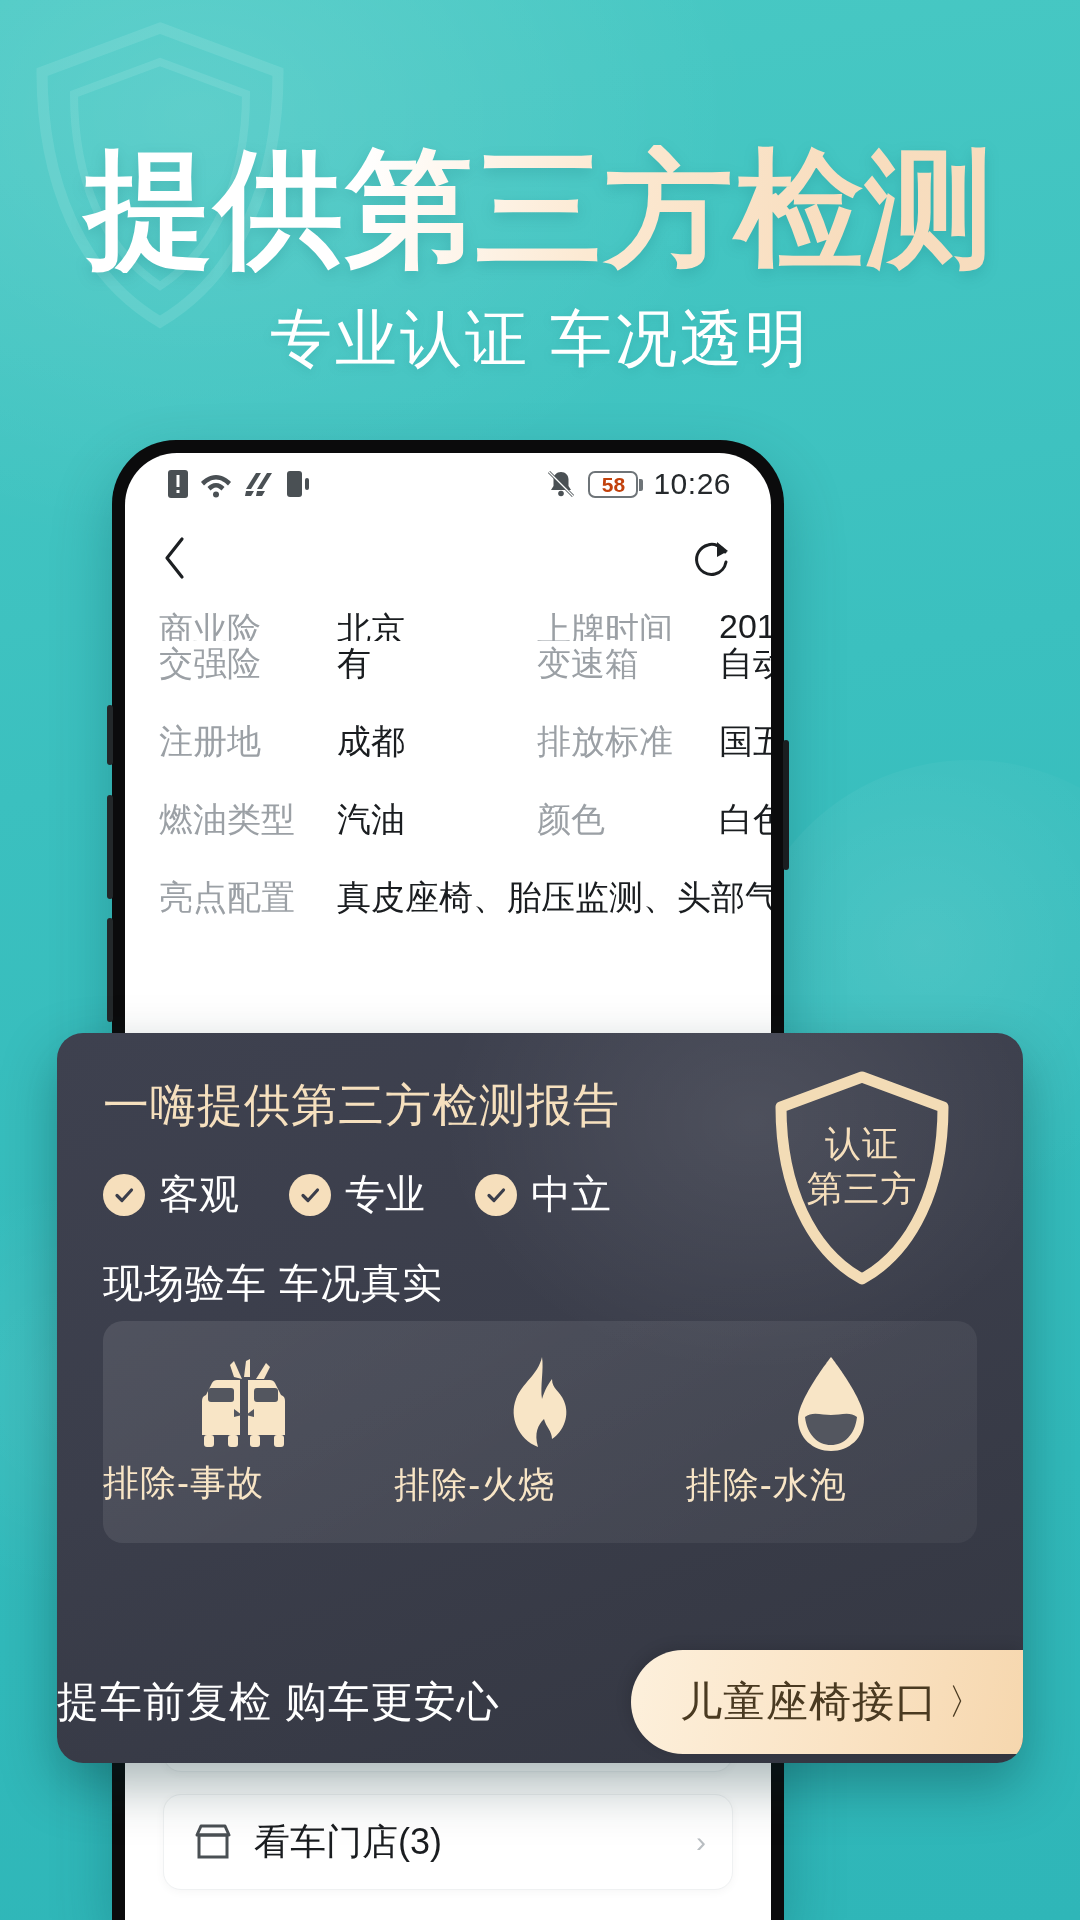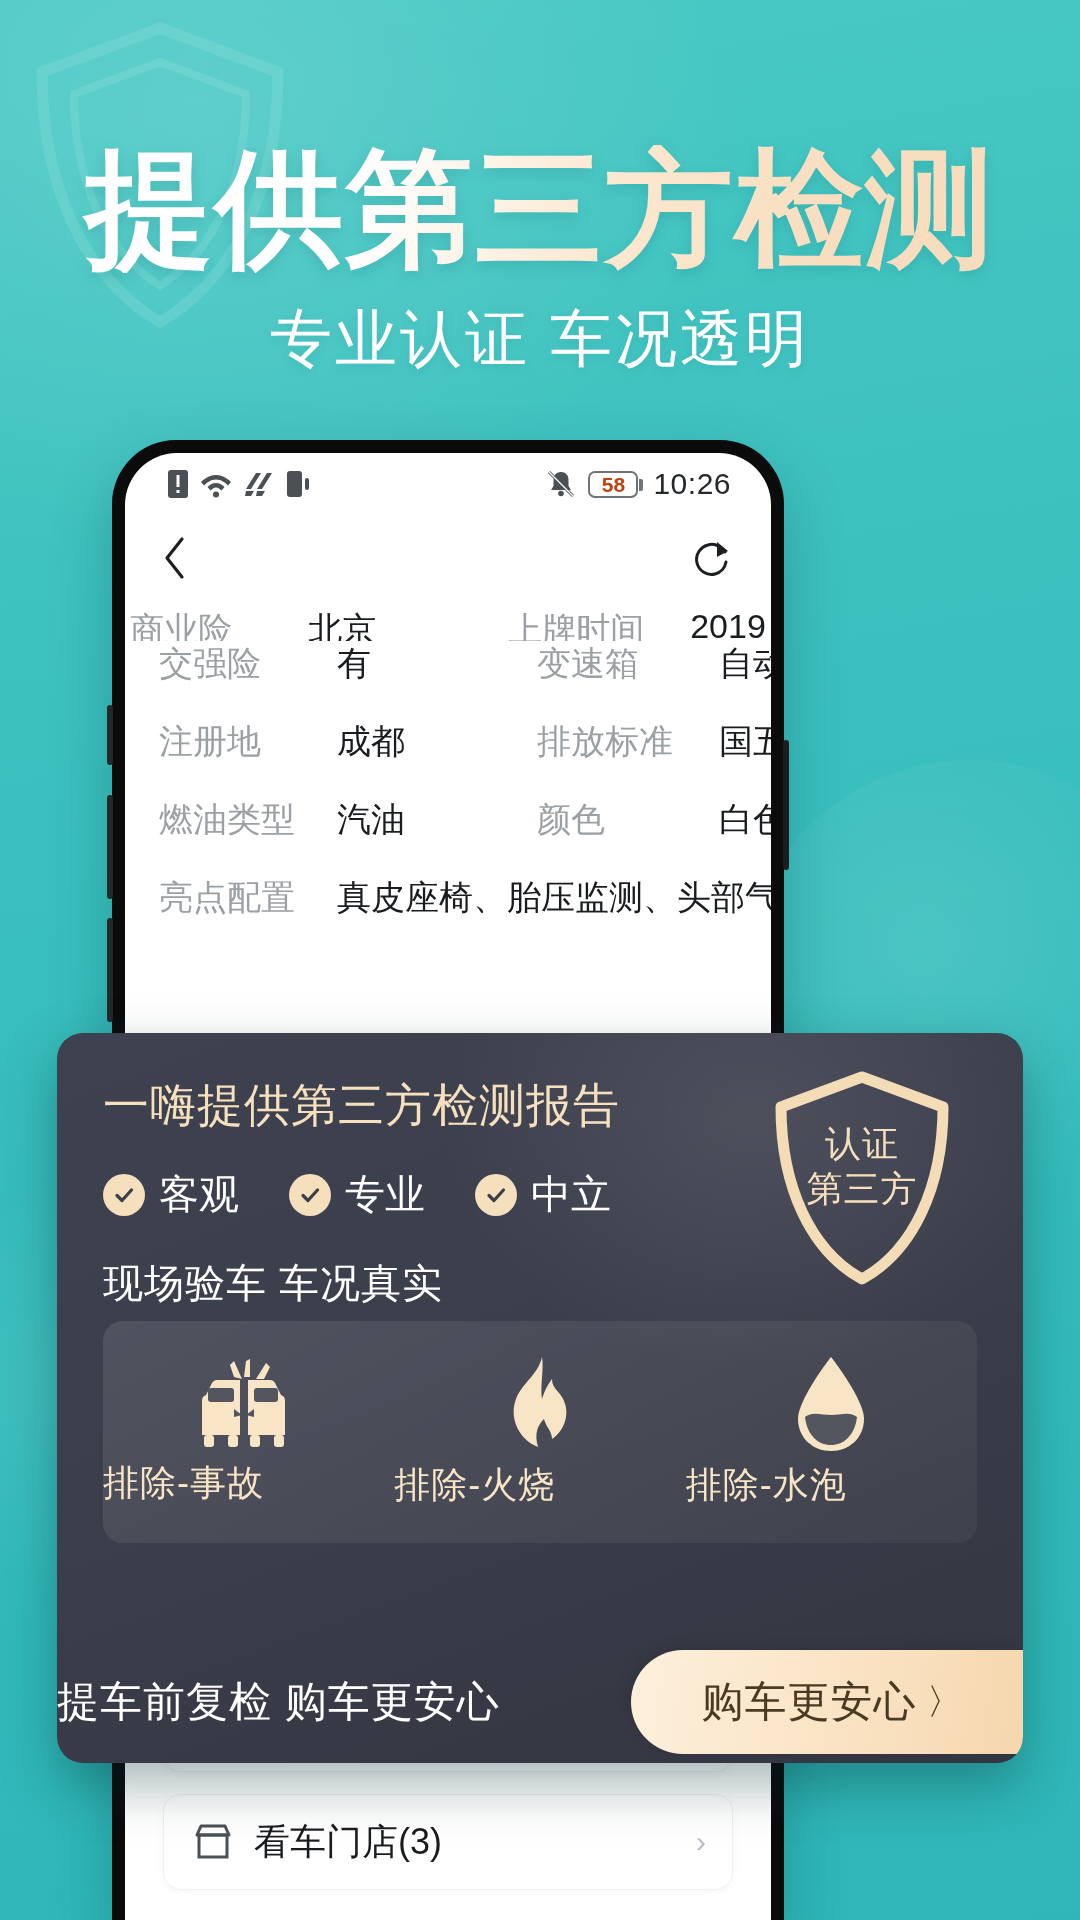--- a/index.html
+++ b/index.html
@@ -119,21 +119,21 @@
     font-size:41px; color:#16191C; font-weight:500; letter-spacing:1px;
   }
   .nav-share { margin-left:auto; width:46px; height:46px; }
 
   
   .spec-wrap { padding:0 0 0 0; background:#fff; }
   .spec-row {
     display:flex; align-items:flex-start;
     padding:0 34px; height:78px;
   }
-  .spec-row.clipped { height:34px; overflow:hidden;justify-content:center; }
+  .spec-row.clipped { height:34px; overflow:hidden; }
   .spec-label {
     width:178px; font-size:34px; color:#9BA0A5; flex:0 0 178px;
     white-space:nowrap;
   }
   .spec-value {
     font-size:34px; color:#1A1D20; flex:0 0 200px; white-space:nowrap;
   }
   .spec-label2 {
     width:182px; font-size:34px; color:#9BA0A5; flex:0 0 182px;
     white-space:nowrap;
@@ -429,17 +429,17 @@
         <path d="M45 2 C45 2 12 44 12 64 C12 83 27 96 45 96 C63 96 78 83 78 64 C78 44 45 2 45 2 Z" fill="#F8E5C6"></path>
         <path d="M19 62 C26 56 36 60 45 60 C54 60 64 56 71 62 C69 80 58 90 45 90 C32 90 21 80 19 62 Z" fill="#53565F"></path>
       </svg>
       <div class="strip-label">排除-水泡</div>
     </div>
   </div>
 
   <div class="promo-bottom">
     <div class="promo-bottom-text">提车前复检 购车更安心</div>
     <div class="cta">
-      <span class="cta-label">购车更安心</span>
+      <span class="cta-label">儿童座椅接口</span>
       <span class="cta-chev">〉</span>
     </div>
   </div>
 </div>
 
 </body></html>

